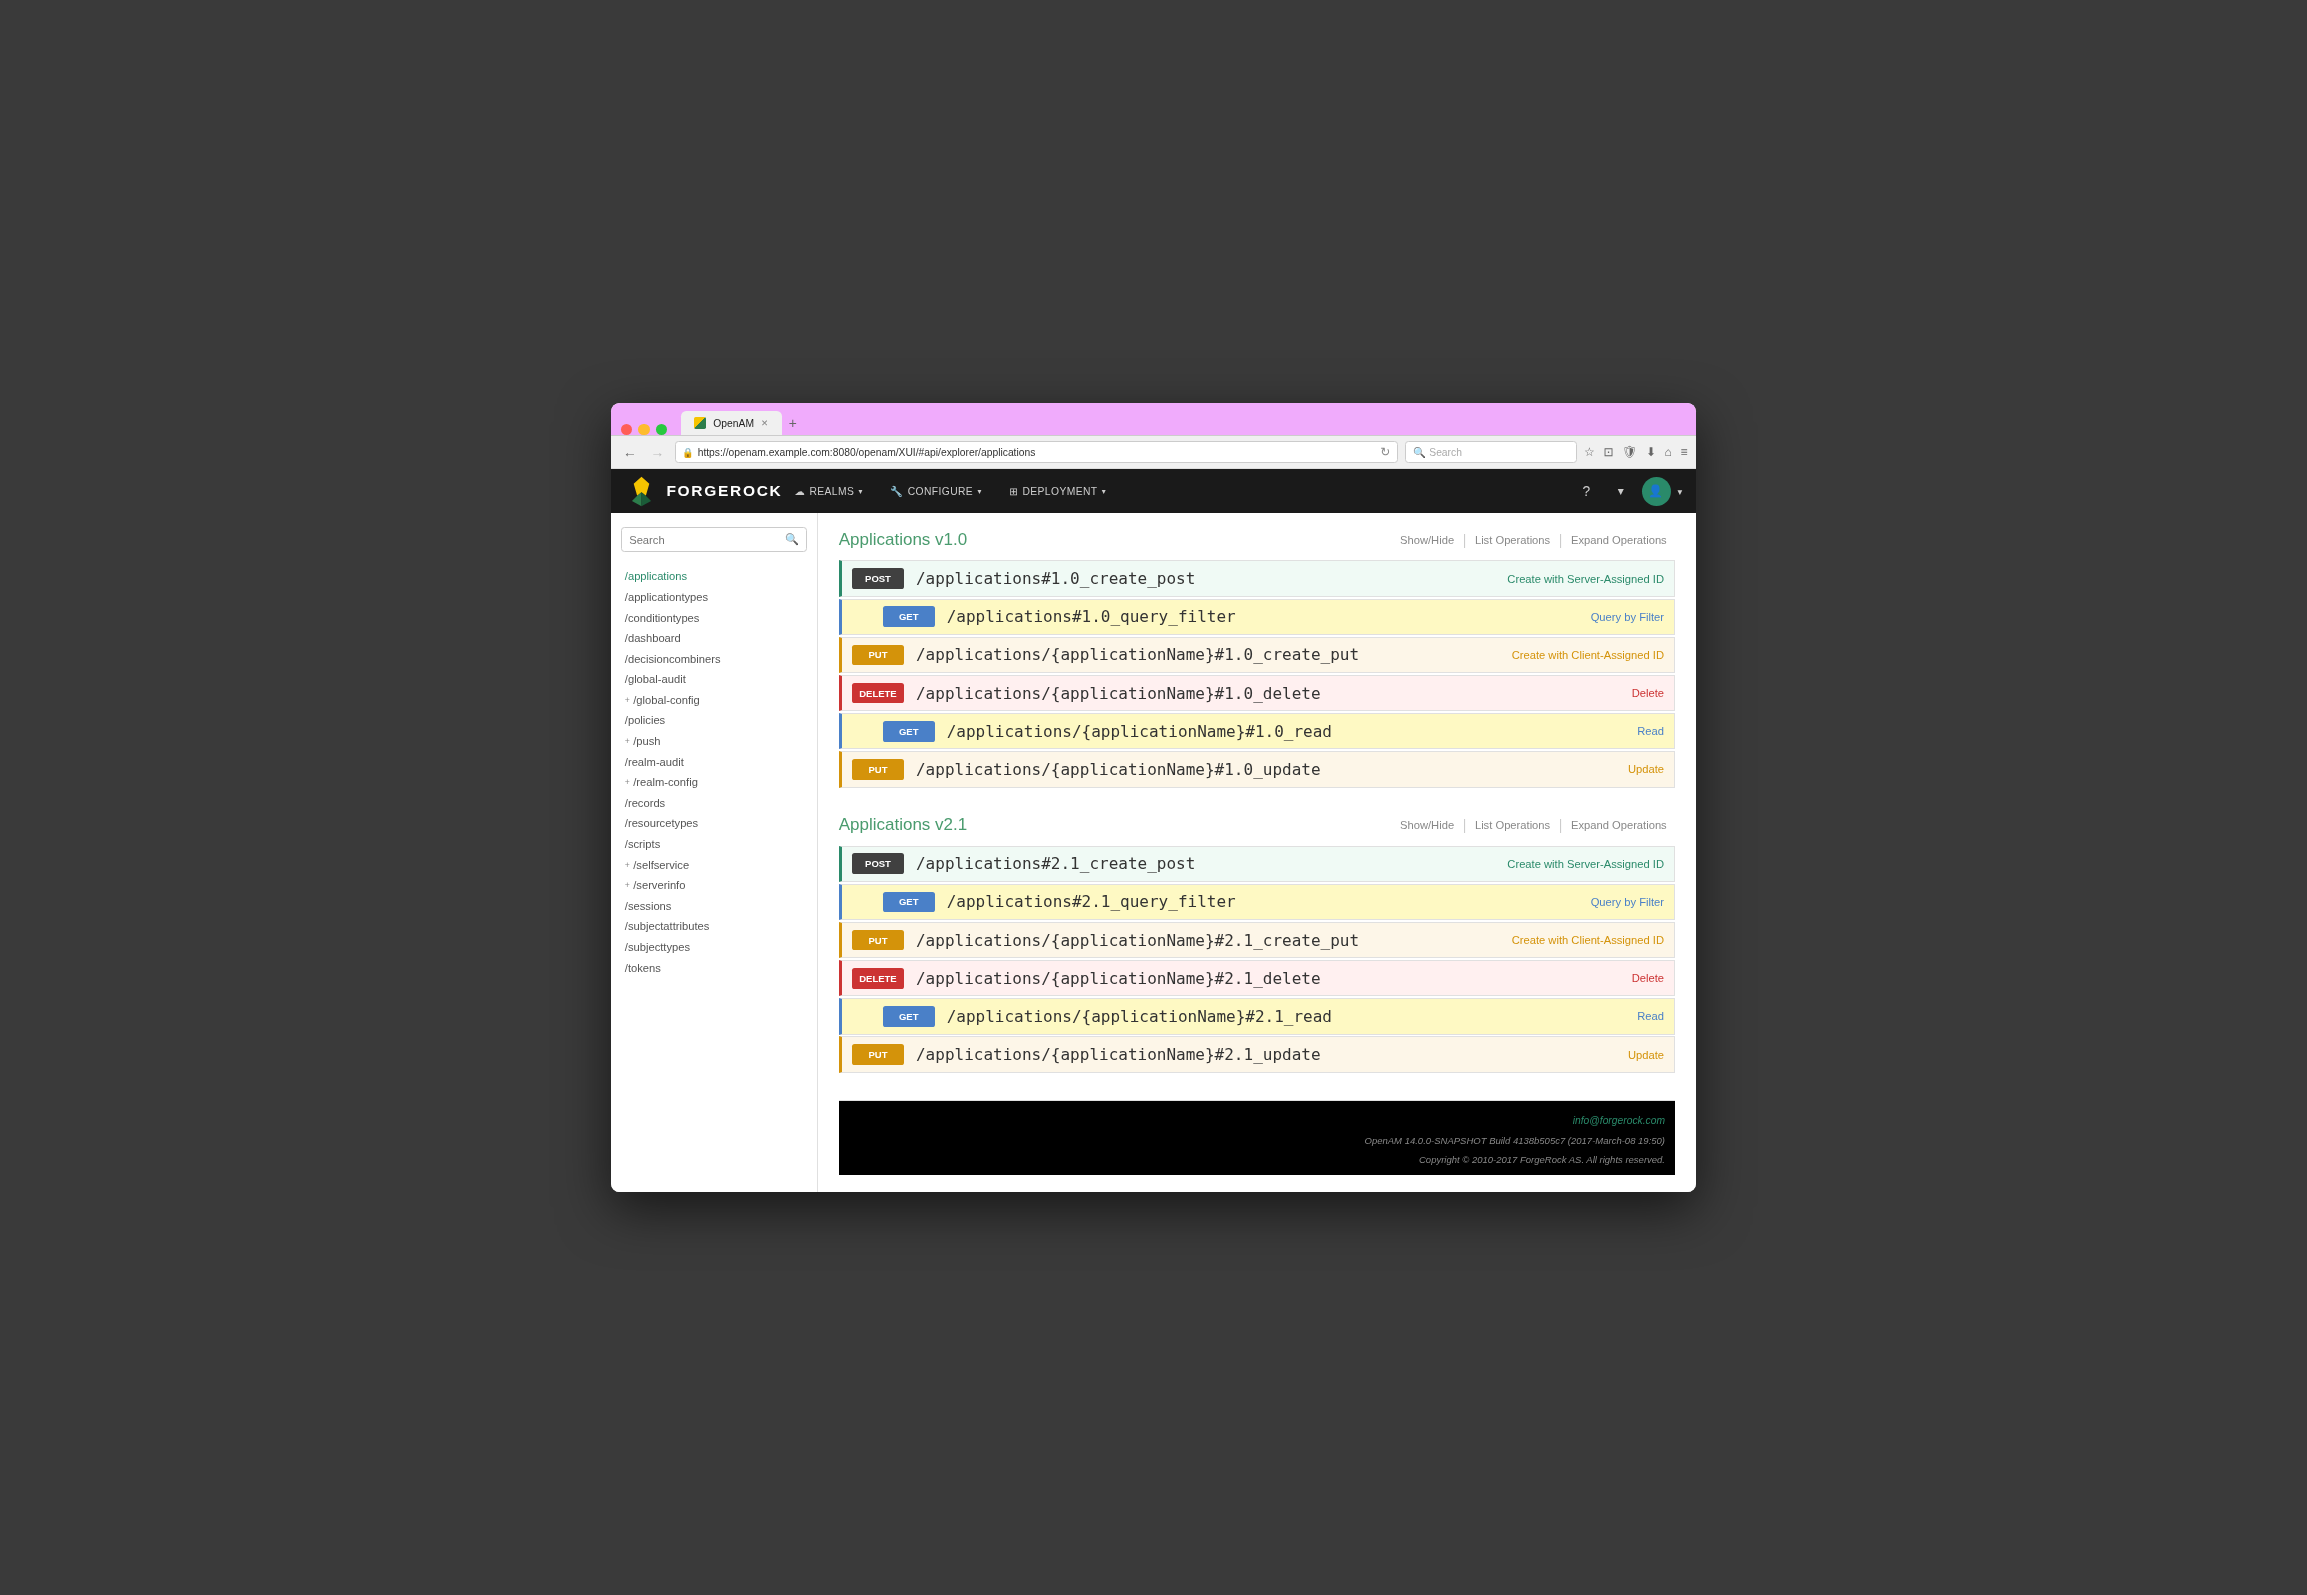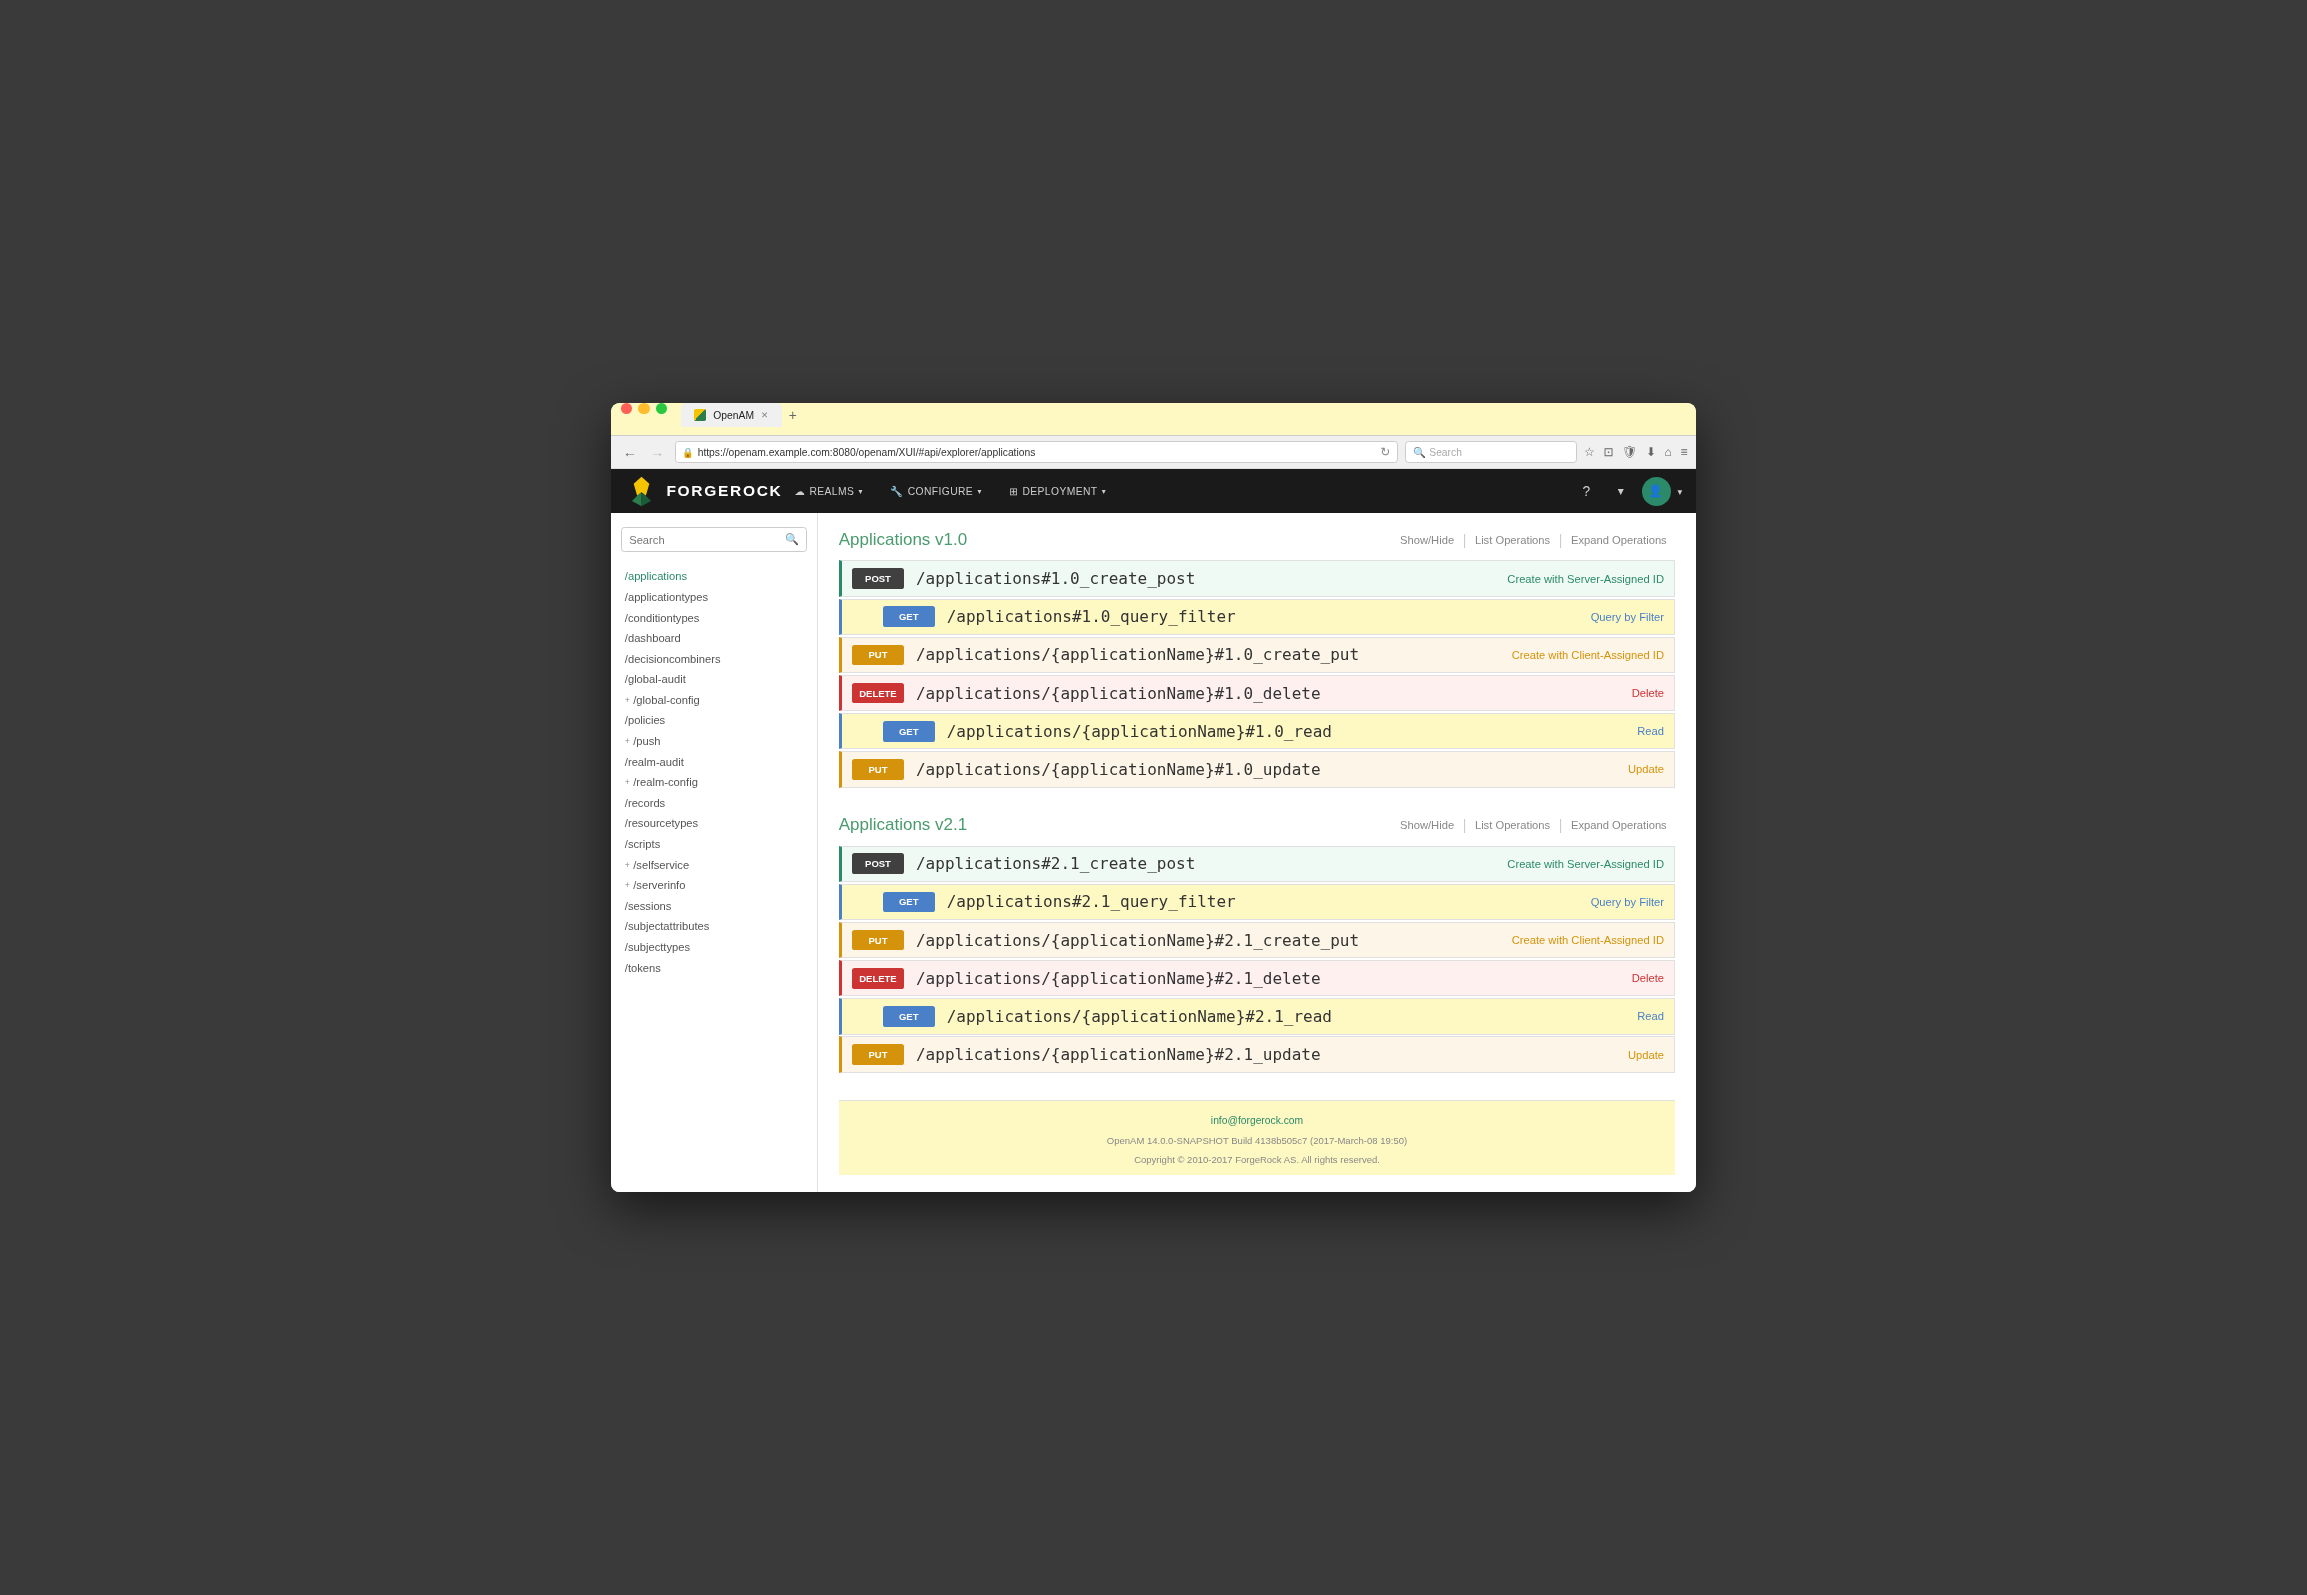--- a/index.html
+++ b/index.html
@@ -1,21 +1,21 @@
 <!DOCTYPE html>
 <html style="font-size:13.8px"><head>
   <meta charset="utf-8">
   <style>
     * { box-sizing: border-box; margin: 0; padding: 0; }
     body { font-family: -apple-system, BlinkMacSystemFont, 'Segoe UI', Helvetica, Arial, sans-serif; background: #3a3a3a; display: flex; justify-content: center; align-items: center; min-height: 100vh; }
 
     .window { width: 1085px; border-radius: 8.6px; overflow: hidden; box-shadow: 0 17px 52px rgba(0,0,0,0.6); background: #fff; }
 
     
-    .titlebar { background: #fef9c3; height: 33px; display: flex; align-items: flex-start; padding: 0 10.3px; border-bottom: 0.9px solid #ccc; }
+    .titlebar { background: #f0abfc; height: 33px; display: flex; align-items: flex-end; padding: 0 10.3px; border-bottom: 0.9px solid #ccc; }
     .traffic-lights { display: flex; gap: 6px; margin-right: 13.8px; }
     .tl { width: 11.2px; height: 11.2px; border-radius: 50%; }
     .tl-red { background: #ff5f57; }
     .tl-yellow { background: #febc2e; }
     .tl-green { background: #28c840; }
     .tab-bar { display: flex; align-items: center; flex: 1; gap: 0; }
     .tab { background: #d4d4d4; border-radius: 5.2px 5.2px 0 0; padding: 4.3px 13.8px; font-size: 10.3px; color: #444; display: flex; align-items: center; gap: 6.9px; height: 24px; }
     .tab.active { background: #f0f0f0; color: #222; }
     .tab-favicon { width: 12px; height: 12px; background: linear-gradient(135deg, #f5c400 50%, #2c7d4b 50%); border-radius: 1.7px; }
     .tab-close { font-size: 8.6px; color: #888; cursor: pointer; }
@@ -78,21 +78,21 @@
     .badge-put { background: #d4930a; }
     .badge-delete { background: #cc3333; }
     .api-path { font-size: 16px; color: #333; font-family: monospace; flex: 1; }
     .api-desc { font-size: 11.2px; margin-left: auto; }
     .desc-green { color: #2a8a6a; }
     .desc-blue { color: #4a80c8; }
     .desc-orange { color: #d4930a; }
     .desc-red { color: #cc3333; }
 
     
-    .footer { background: #fef9c3; border-top: 0.9px solid #e0e0e0; padding: 10.3px; text-align: center; }
+    .footer { background: #000000; border-top: 0.9px solid #e0e0e0; padding: 10.3px; text-align: right; font-style: italic; }
     .footer-link { color: #2a8a6a; font-size: 10.3px; text-decoration: none; }
     .footer-text { color: #888; font-size: 9.5px; margin-top: 8px; }
 
     
     .forgerock-logo { display: flex; align-items: center; gap: 8.6px; }
     .logo-icon { width: 33px; height: 33px; }
   </style>
 </head>
 <body>
 

